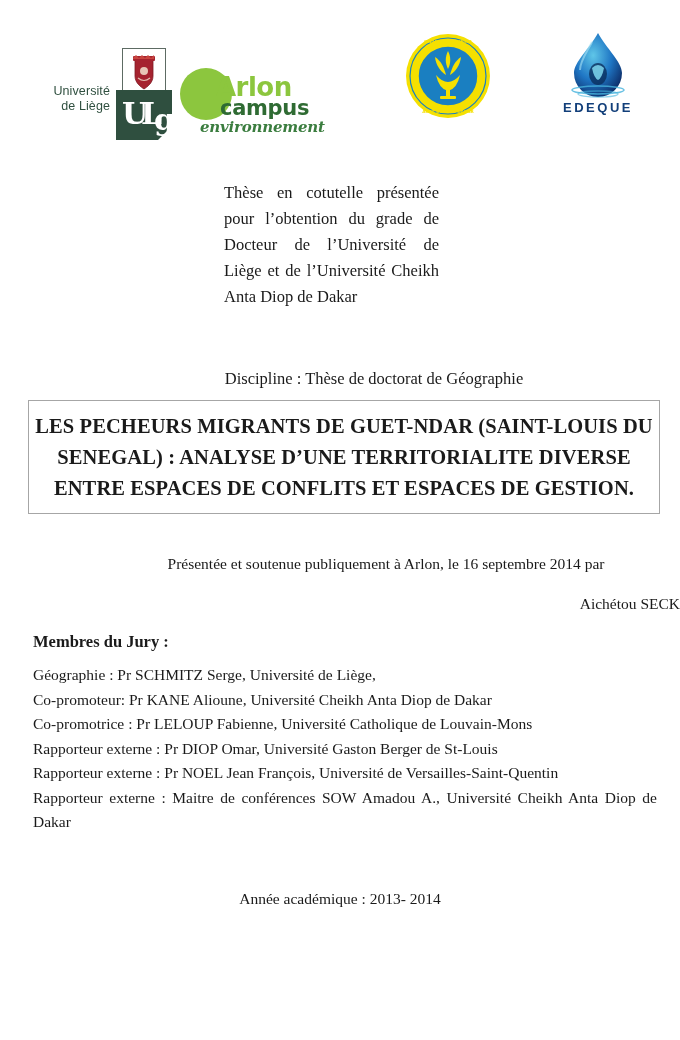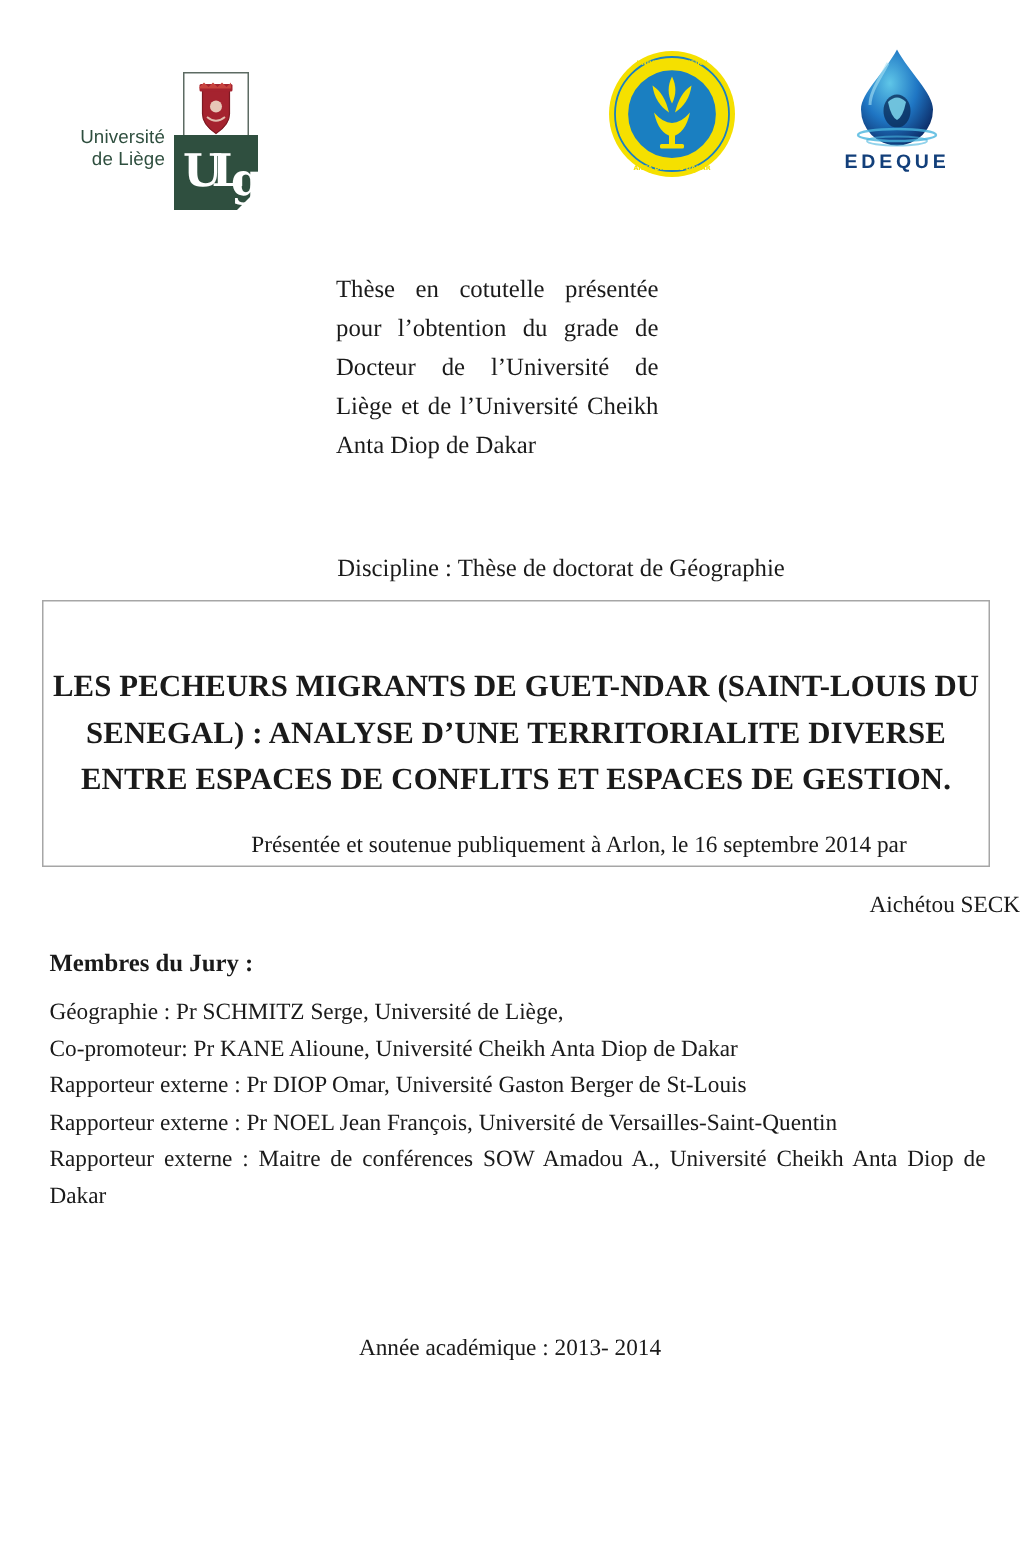--- a/index.html
+++ b/index.html
@@ -185,21 +185,21 @@
     font-size: 16.5px;
     padding-left: 34px;
   }
 
   
   .title-box {
     position: absolute;
     left: 28px;
     top: 400px;
     width: 632px;
-    height: 178px;
+    height: 114px;
     box-sizing: border-box;
     border: 1px solid #a6a6a6;
     display: flex;
     align-items: center;
     justify-content: center;
   }
   .title-text {
     width: 100%;
     text-align: center;
     font-size: 20.5px;
@@ -283,20 +283,26 @@
         <path d="M9 24 q6 5 12 0" stroke="#f2e4cf" stroke-width="1.2" fill="none" opacity="0.8"></path>
       </svg>
       <svg class="letters" viewBox="0 0 56 50">
         <path d="M0 0 h56 v36 l-14 14 h-42 z" fill="#2f4f3f"></path>
         <text x="6" y="34" font-family="DejaVu Serif, serif" font-size="30" font-weight="bold" fill="#ffffff">U</text>
         <text x="25" y="34" font-family="DejaVu Serif, serif" font-size="30" font-weight="bold" fill="#ffffff">L</text>
         <text x="38" y="40" font-family="DejaVu Serif, serif" font-size="30" font-weight="bold" fill="#ffffff">g</text>
       </svg>
     </div>
 
+    <div class="arlon-lockup">
+      <div class="arlon-blob"></div>
+      <div class="arlon-word">Arlon</div>
+      <div class="campus-word">campus</div>
+      <div class="env-word">environnement</div>
+    </div>
   </div>
 
   <svg class="ucad-seal" viewBox="0 0 86 86">
     <circle cx="43" cy="43" r="42" fill="#f5e000"></circle>
     <circle cx="43" cy="43" r="38" fill="none" stroke="#1a7fc1" stroke-width="1.2"></circle>
     <circle cx="43" cy="43" r="30" fill="#1a7fc1"></circle>
     <circle cx="43" cy="43" r="30" fill="none" stroke="#f5e000" stroke-width="1.5"></circle>
     <g fill="#f5e000">
       <path d="M43 18 c-3 6 -3 12 0 18 c3 -6 3 -12 0 -18 z"></path>
       <path d="M30 24 c1 8 5 14 11 18 c-2 -8 -5 -14 -11 -18 z"></path>
@@ -339,18 +345,19 @@
   <div class="title-text">LES PECHEURS MIGRANTS DE GUET-NDAR (SAINT-LOUIS DU SENEGAL) : ANALYSE D’UNE TERRITORIALITE DIVERSE ENTRE ESPACES DE CONFLITS ET ESPACES DE GESTION.</div>
 </div>
 
 <div class="defense-line">Présentée et soutenue publiquement à Arlon, le 16 septembre 2014 par</div>
 <div class="author-name">Aichétou SECK</div>
 
 <div class="jury-heading">Membres du Jury :</div>
 <div class="jury-list">
   <div class="jury-item">Géographie : Pr SCHMITZ Serge, Université de Liège,</div>
   <div class="jury-item">Co-promoteur: Pr KANE Alioune, Université Cheikh Anta Diop de Dakar</div>
+  <div class="jury-item">Co-promotrice : Pr LELOUP  Fabienne, Université Catholique de Louvain-Mons</div>
   <div class="jury-item">Rapporteur externe : Pr DIOP Omar, Université Gaston Berger de St-Louis</div>
   <div class="jury-item">Rapporteur externe : Pr NOEL Jean François, Université de Versailles-Saint-Quentin</div>
   <div class="jury-item">Rapporteur externe : Maitre de conférences SOW Amadou A., Université Cheikh Anta Diop de Dakar</div>
 </div>
 
 <div class="academic-year">Année académique : 2013- 2014</div>
 
 </body></html>

